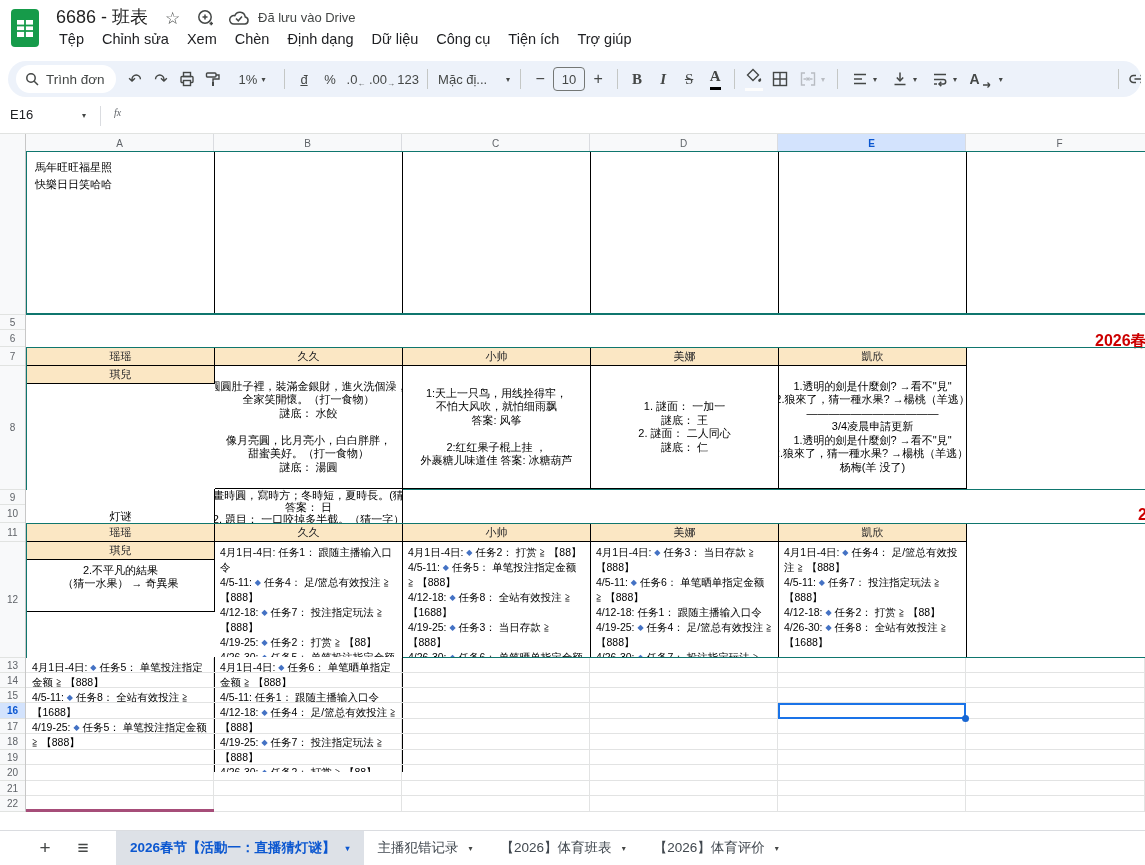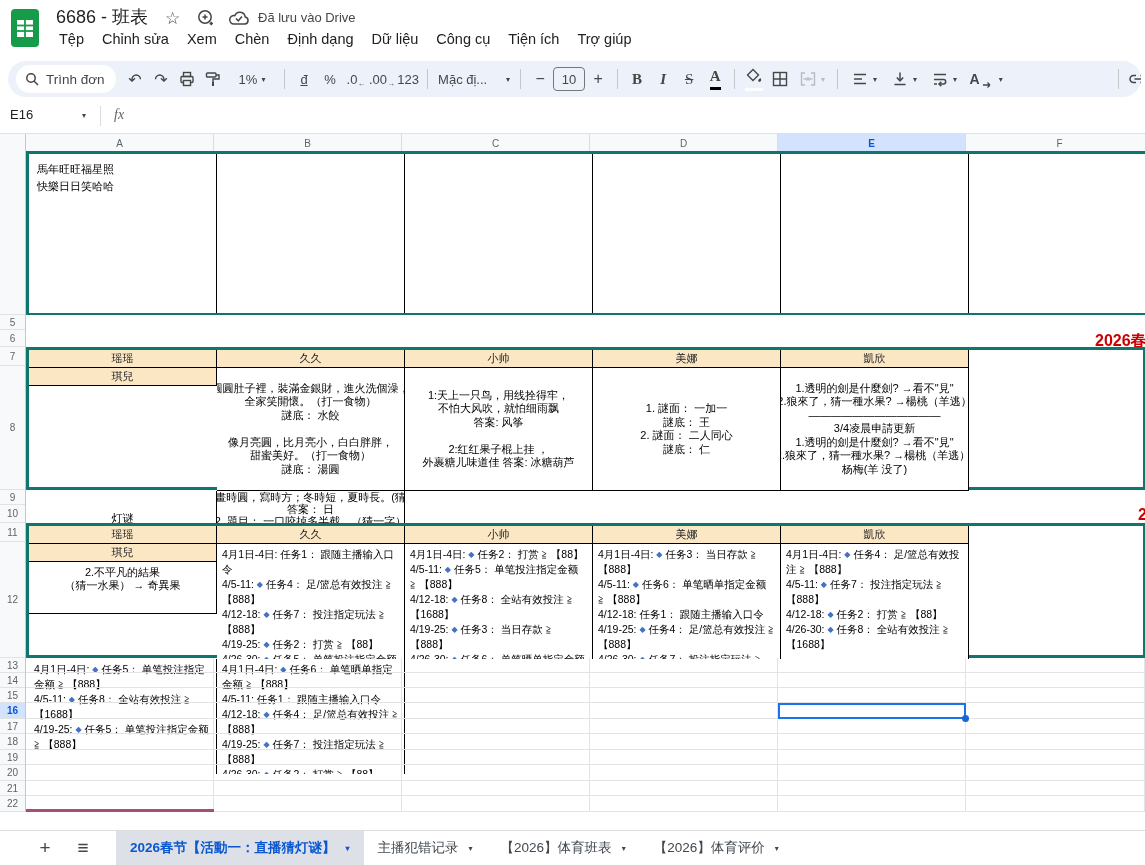--- a/index.html
+++ b/index.html
@@ -33,35 +33,35 @@
   .fmt{font-weight:700;font-family:"Liberation Serif",serif;font-size:15px;}
   .strike{text-decoration:line-through;font-weight:400;}
   #text-color{font-weight:700;border-bottom:3px solid #000;line-height:14px;height:18px;}
   #fill-color{border-bottom:3px solid #fdfdfd;line-height:14px;height:20px;}
   svg.ic{display:block;}
   
   #formula-bar{left:0;top:100px;width:1145px;height:33px;background:#fff;border-bottom:1px solid #6d28d9;}
   #name-box{left:10px;top:7px;width:70px;font-size:13px;color:#202124;}
   #name-caret{left:78px;top:11px;}
   #fb-divider{left:100px;top:6px;width:1px;height:20px;background:#dadce0;}
-  #fx{left:114px;top:7px;font-family:"Liberation Serif",serif;font-style:italic;font-size:14px;color:#5f6368;}
+  #fx{left:114px;top:7px;font-family:"Liberation Serif",serif;font-style:italic;font-size:10px;color:#5f6368;}
   
   #col-headers{left:0;top:133px;width:1145px;height:18px;background:#f8f9fa;border-bottom:1px solid #c7c7c7;border-top:1px solid #e1e3e1;display:flex;}
   #corner{width:26px;height:18px;border-right:1px solid #c7c7c7;box-sizing:border-box;flex:none;}
   .col-h{width:188px;height:18px;box-sizing:border-box;border-right:1px solid #dadce0;
          font-size:10px;color:#5f6368;display:flex;align-items:center;justify-content:center;flex:none;}
   .col-h.sel{background:#d3e3fd;color:#0b57d0;font-weight:700;}
   
   #gutter{left:0;top:151px;width:26px;height:661px;background:#f8f9fa;border-right:1px solid #c7c7c7;box-sizing:border-box;}
   .rownum{position:absolute;left:0;width:25px;display:flex;align-items:center;justify-content:center;
           font-size:10px;color:#5f6368;border-bottom:1px solid #e1e3e1;box-sizing:border-box;}
   .rownum.sel{background:#d3e3fd;color:#0b57d0;font-weight:700;}
   
   #grid{left:26px;top:151px;width:1119px;height:661px;overflow:hidden;}
-  .blk{position:absolute;left:0;display:flex;border:3px solid #0f766e;box-sizing:border-box;}
+  .blk{position:absolute;left:0;display:flex;border:1px solid #0f766e;box-sizing:border-box;}
   .cell{width:188px;box-sizing:border-box;border-right:1px solid #000;overflow:hidden;flex:none;background:#fff;}
   .hdr-row .cell{display:flex;align-items:center;justify-content:center;font-size:11px;font-weight:500;border-bottom:1px solid #000;}
   .riddle{display:flex;flex-direction:column;align-items:center;justify-content:center;
           font-size:10.5px;line-height:13.5px;text-align:center;color:#000;}
   .riddle.dense{line-height:12.3px;}
   .riddle div{white-space:nowrap;}
   .tasks{font-size:10.5px;line-height:15px;color:#000;padding:3px 5px;text-align:left;}
   .diamond{color:#4472c4;font-size:8px;vertical-align:1px;}
   .banner{font-size:11px;line-height:17px;color:#000;padding:7px 0 0 8px;text-align:left;}
   .red-title{position:absolute;color:#cc0000;font-weight:700;font-size:16px;white-space:nowrap;}

